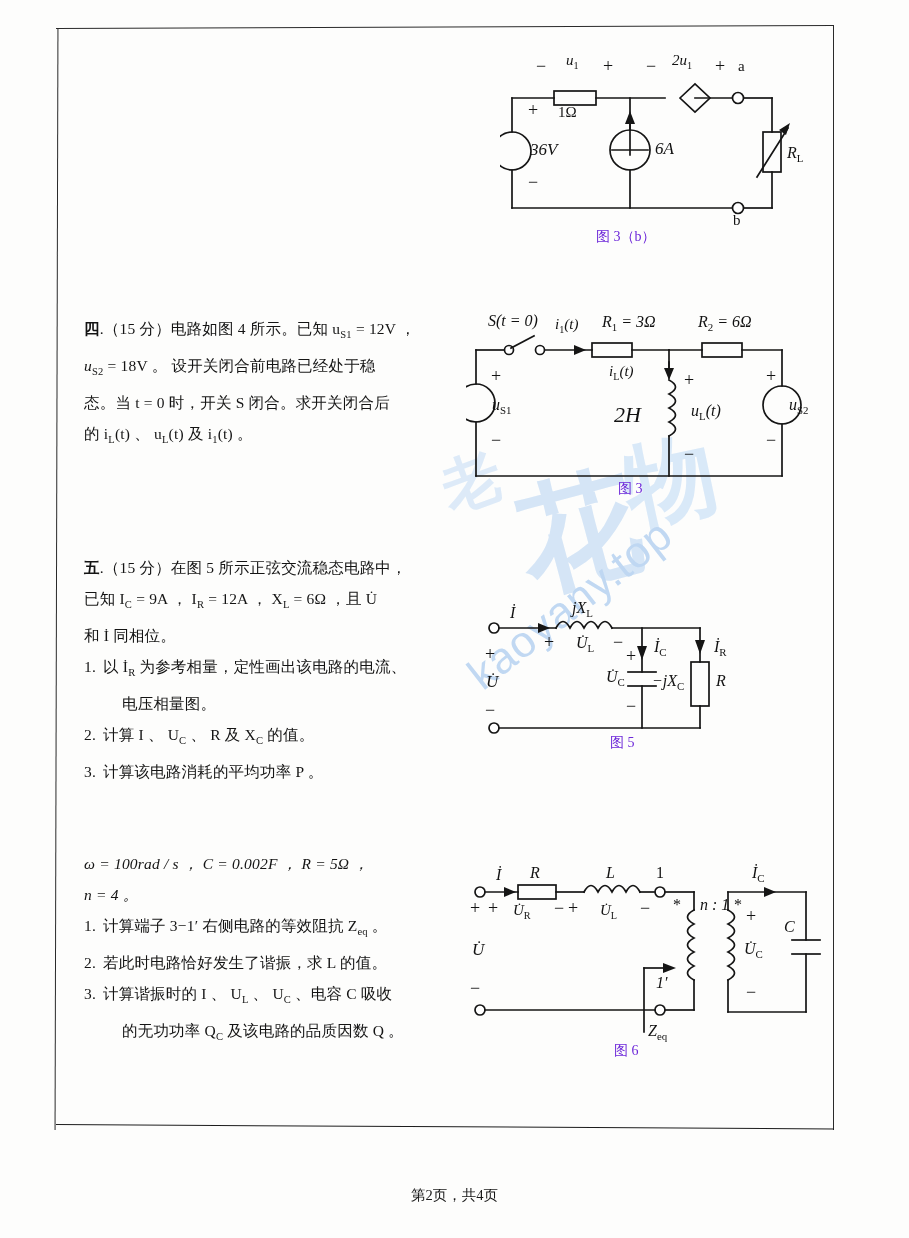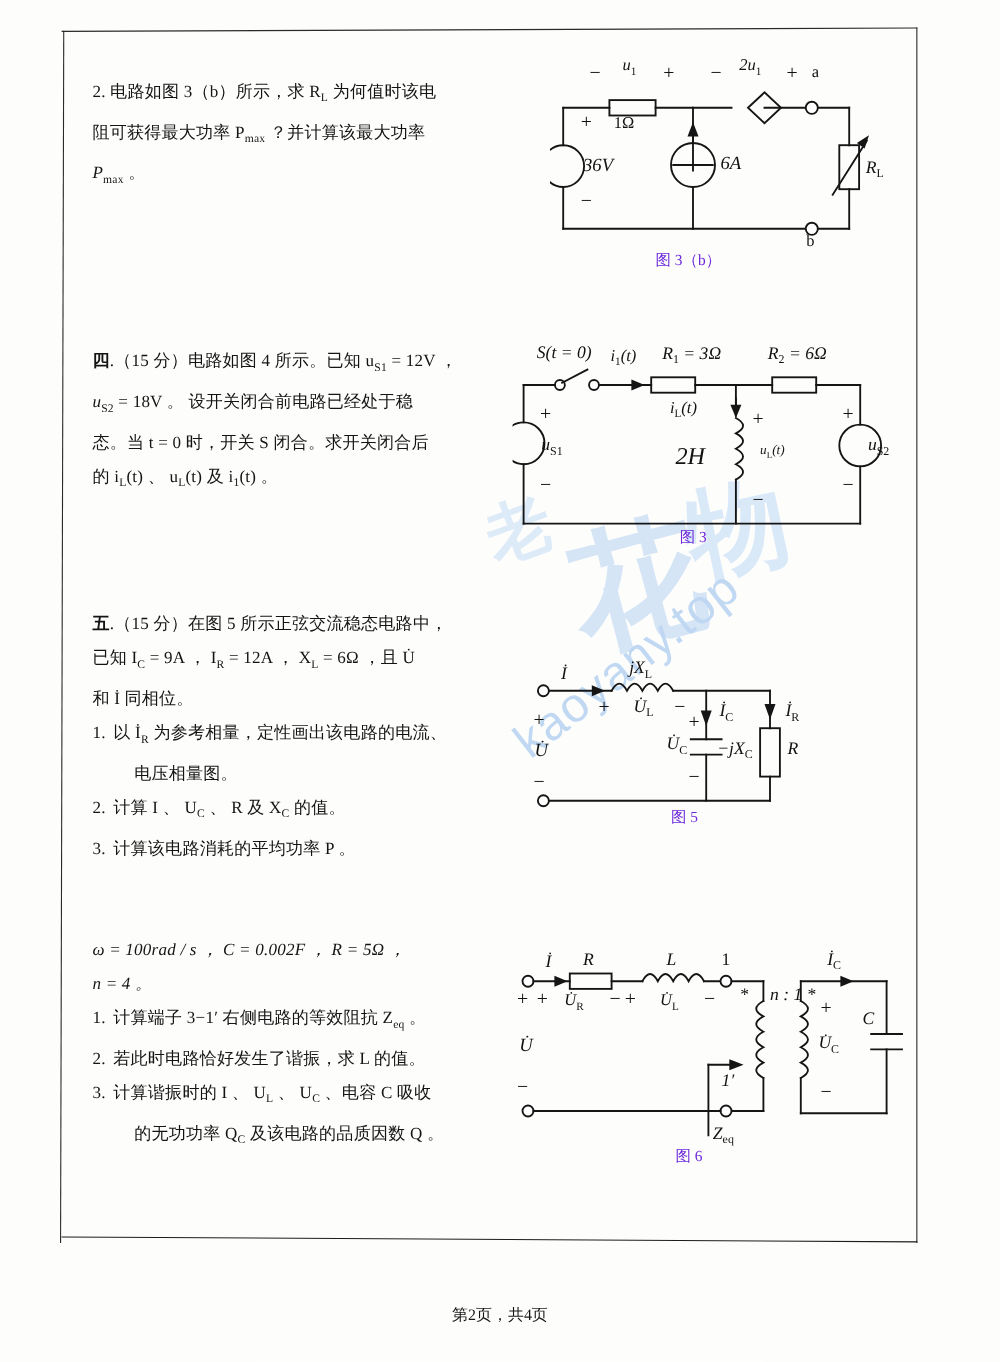--- a/index.html
+++ b/index.html
@@ -91,25 +91,20 @@
   <div class="frame-left"></div>
   <div class="frame-top"></div>
   <div class="frame-right"></div>
   <div class="frame-bottom"></div>
 
   <div class="wm wm-cjk3">老</div>
   <div class="wm wm-cjk">花</div>
   <div class="wm wm-cjk2">物</div>
   <div class="wm wm-url">kaoyany.top</div>
 
-  <div class="qtext" style="left:84px;top:68px;width:370px;">
-    <div class="ln"><span>2. 电路如图 3（b）所示，求 R</span><sub>L</sub><span> 为何值时该电</span></div>
-    <div class="ln"><span>阻可获得最大功率 P</span><sub>max</sub><span> ？并计算该最大功率</span></div>
-    <div class="ln"><i class="v">P</i><sub>max</sub><span> 。</span></div>
-  </div>
 
   <div class="fig" style="left:500px;top:60px;width:290px;height:175px;">
     <svg width="290" height="160" viewBox="0 0 290 160">
       <g stroke="#151515" stroke-width="1.7" fill="none" stroke-linecap="square">
 
         <line x1="12" y1="38" x2="54" y2="38"></line>
         <line x1="96" y1="38" x2="165" y2="38"></line>
         <line x1="195" y1="38" x2="232" y2="38"></line>
         <line x1="244" y1="38" x2="272" y2="38"></line>
 
@@ -210,21 +205,21 @@
         <polygon points="203,62 198,50 208,50" fill="#151515" stroke="none"></polygon>
       </g>
     </svg>
 
     <div class="lbl it" style="left:22px;top:-6px;font-size:16px;">S(t = 0)</div>
     <div class="lbl it" style="left:89px;top:-2px;font-size:15px;"><span>i</span><sub>1</sub><span>(t)</span></div>
     <div class="lbl it" style="left:128px;top:-5px;font-size:16px;margin-left:8px;"><span>R</span><sub>1</sub><span> = 3Ω</span></div>
     <div class="lbl it" style="left:232px;top:-5px;font-size:16px;font-family:Liberation Serif, serif;"><span>R</span><sub>2</sub><span> = 6Ω</span></div>
     <div class="lbl it" style="left:143px;top:45px;font-size:15px;"><span>i</span><sub>L</sub><span>(t)</span></div>
     <div class="lbl it" style="left:148px;top:84px;font-size:22px;">2H</div>
-    <div class="lbl it" style="left:225px;top:84px;font-size:12px;"><span>u</span><sub>L</sub><span>(t)</span></div>
+    <div class="lbl it" style="left:225px;top:84px;font-size:16px;"><span>u</span><sub>L</sub><span>(t)</span></div>
     <div class="lbl" style="left:218px;top:52px;font-size:18px;">+</div>
     <div class="lbl" style="left:218px;top:126px;font-size:18px;">−</div>
     <div class="lbl" style="left:25px;top:48px;font-size:18px;">+</div>
     <div class="lbl" style="left:25px;top:112px;font-size:18px;">−</div>
     <div class="lbl it" style="left:26px;top:78px;font-size:16px;"><span>u</span><sub>S1</sub></div>
     <div class="lbl" style="left:300px;top:48px;font-size:18px;">+</div>
     <div class="lbl" style="left:300px;top:112px;font-size:18px;">−</div>
     <div class="lbl it" style="left:323px;top:78px;font-size:16px;"><span>u</span><sub>S2</sub></div>
     <div class="cap" style="left:152px;top:162px;">图 3</div>
   </div>

